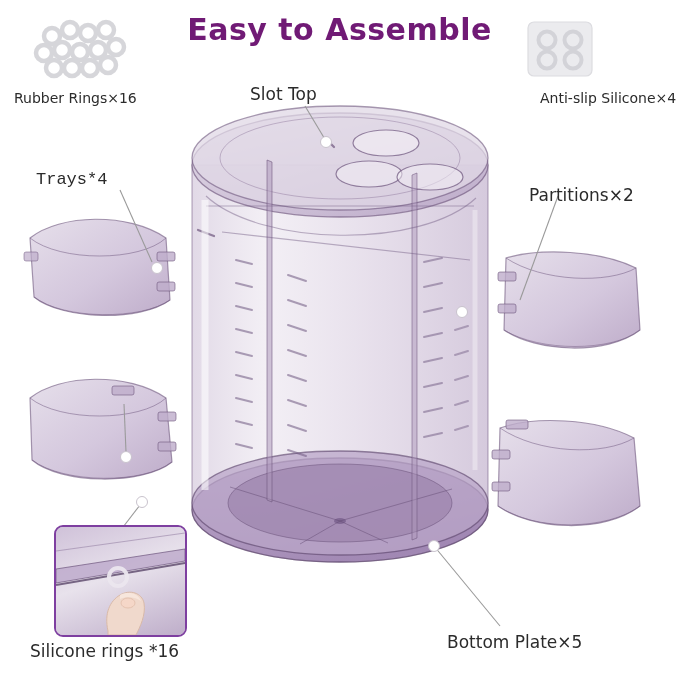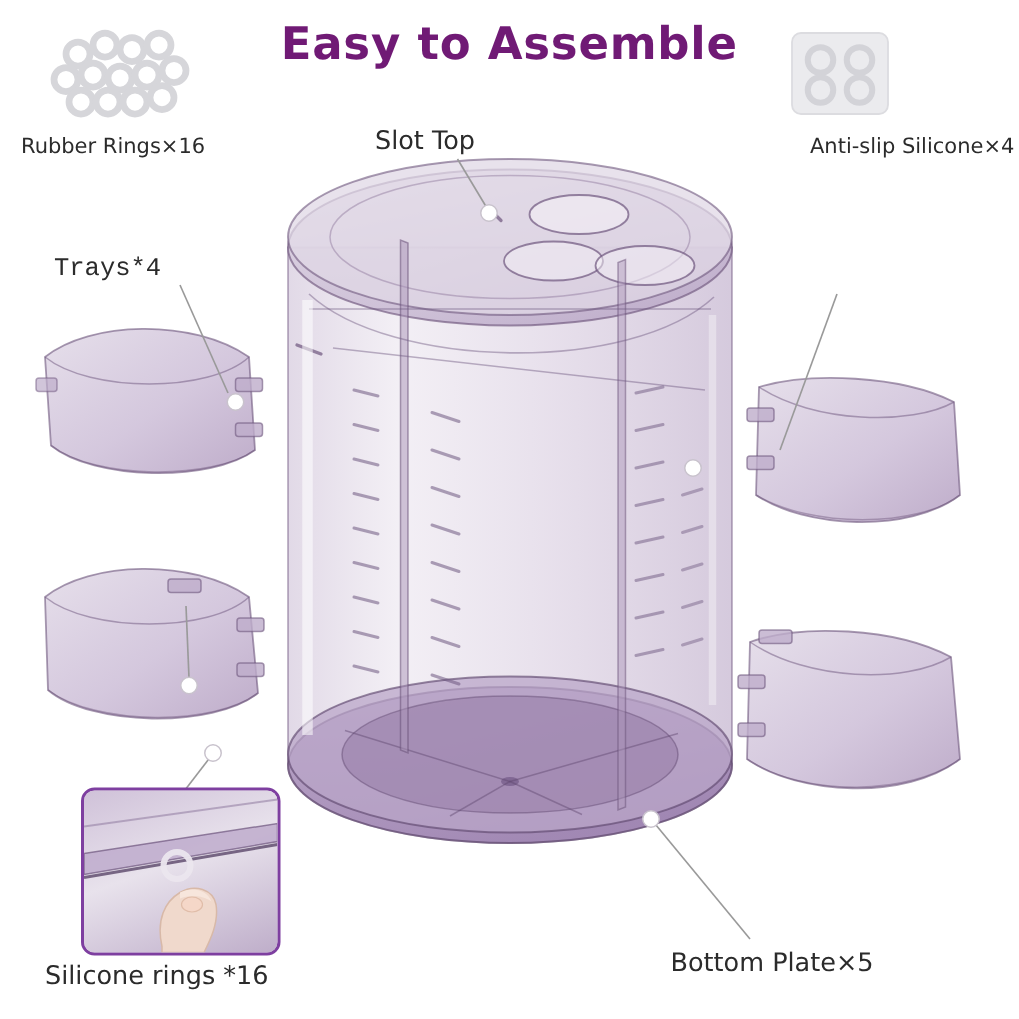--- a/index.html
+++ b/index.html
@@ -287,18 +287,19 @@
   </div>
 
   <div class="lbl small" style="left:14px; top:90px;">Rubber Rings×16</div>
 
   <div class="lbl big" style="left:238px; top:84px;margin-left:12px;">Slot Top</div>
 
   <div class="lbl small" style="left:520px; top:90px;margin-left:20px;">Anti-slip Silicone×4</div>
 
   <div class="lbl big" style="left:36px; top:170px;font-family:Liberation Mono, monospace;">Trays*4</div>
 
+  <div class="lbl big" style="left:529px; top:185px;">Partitions×2</div>
 
   <div class="lbl big" style="left:30px; top:641px;">Silicone rings *16</div>
 
   <div class="lbl big" style="left:447px; top:632px;">Bottom Plate×5</div>
 
 </div>
 
 </body></html>

